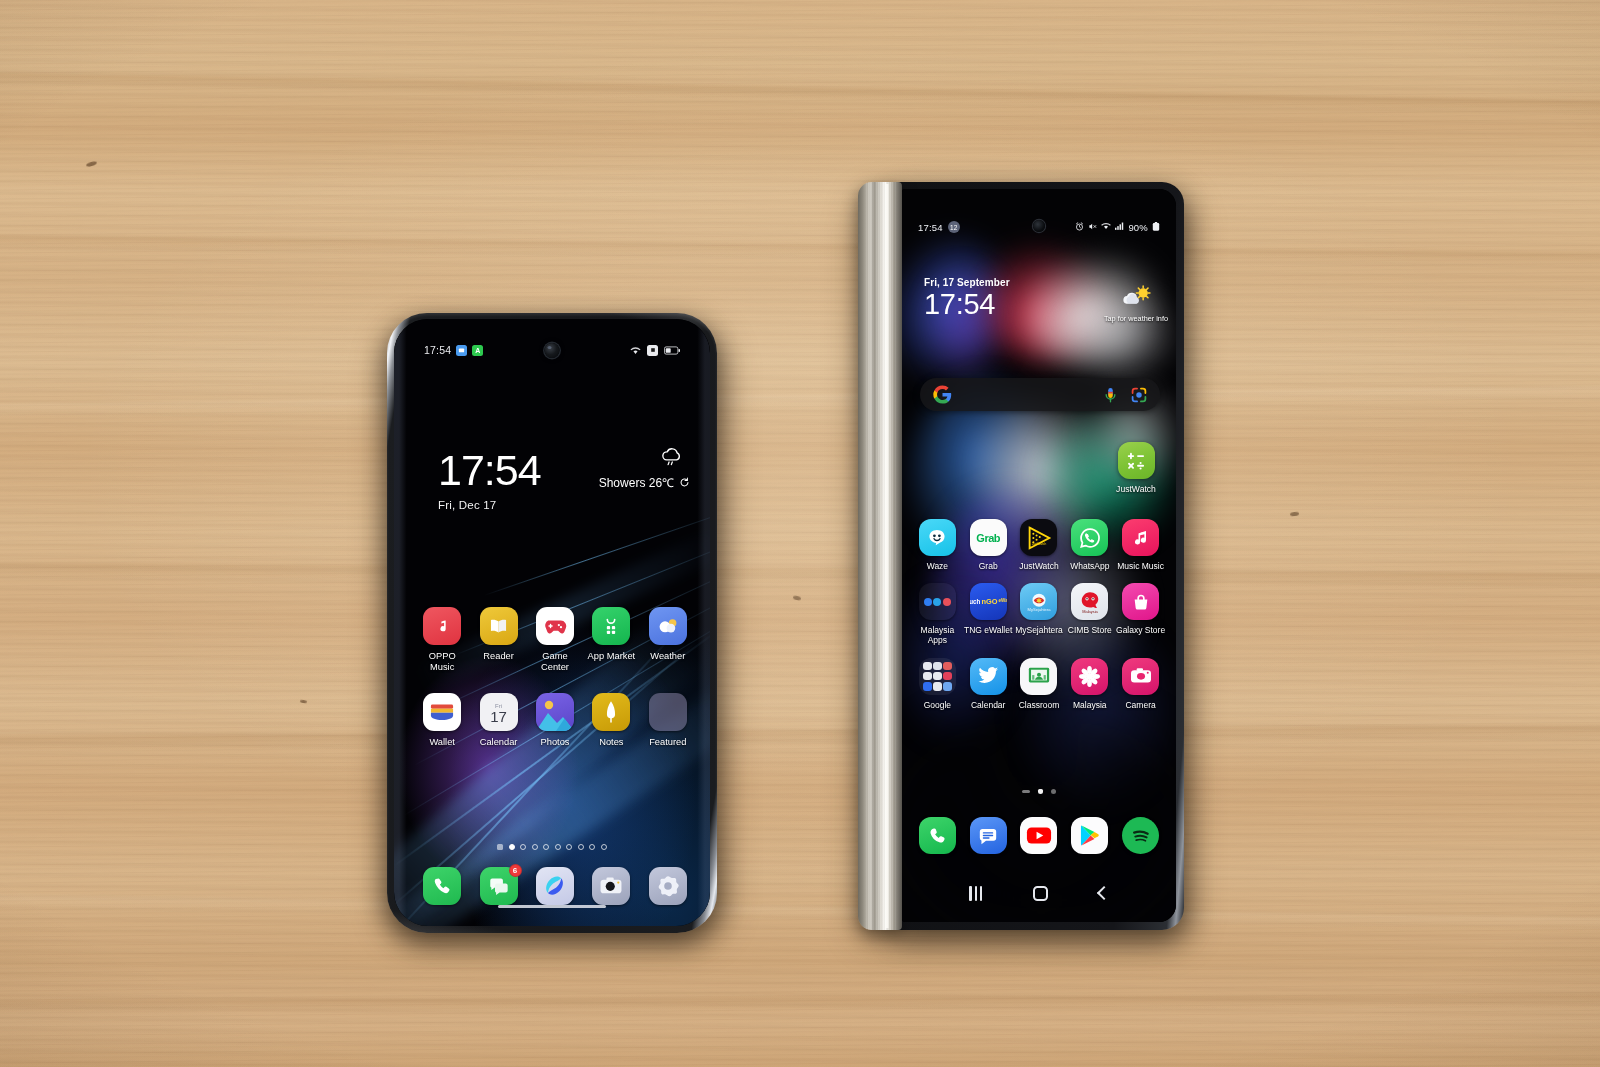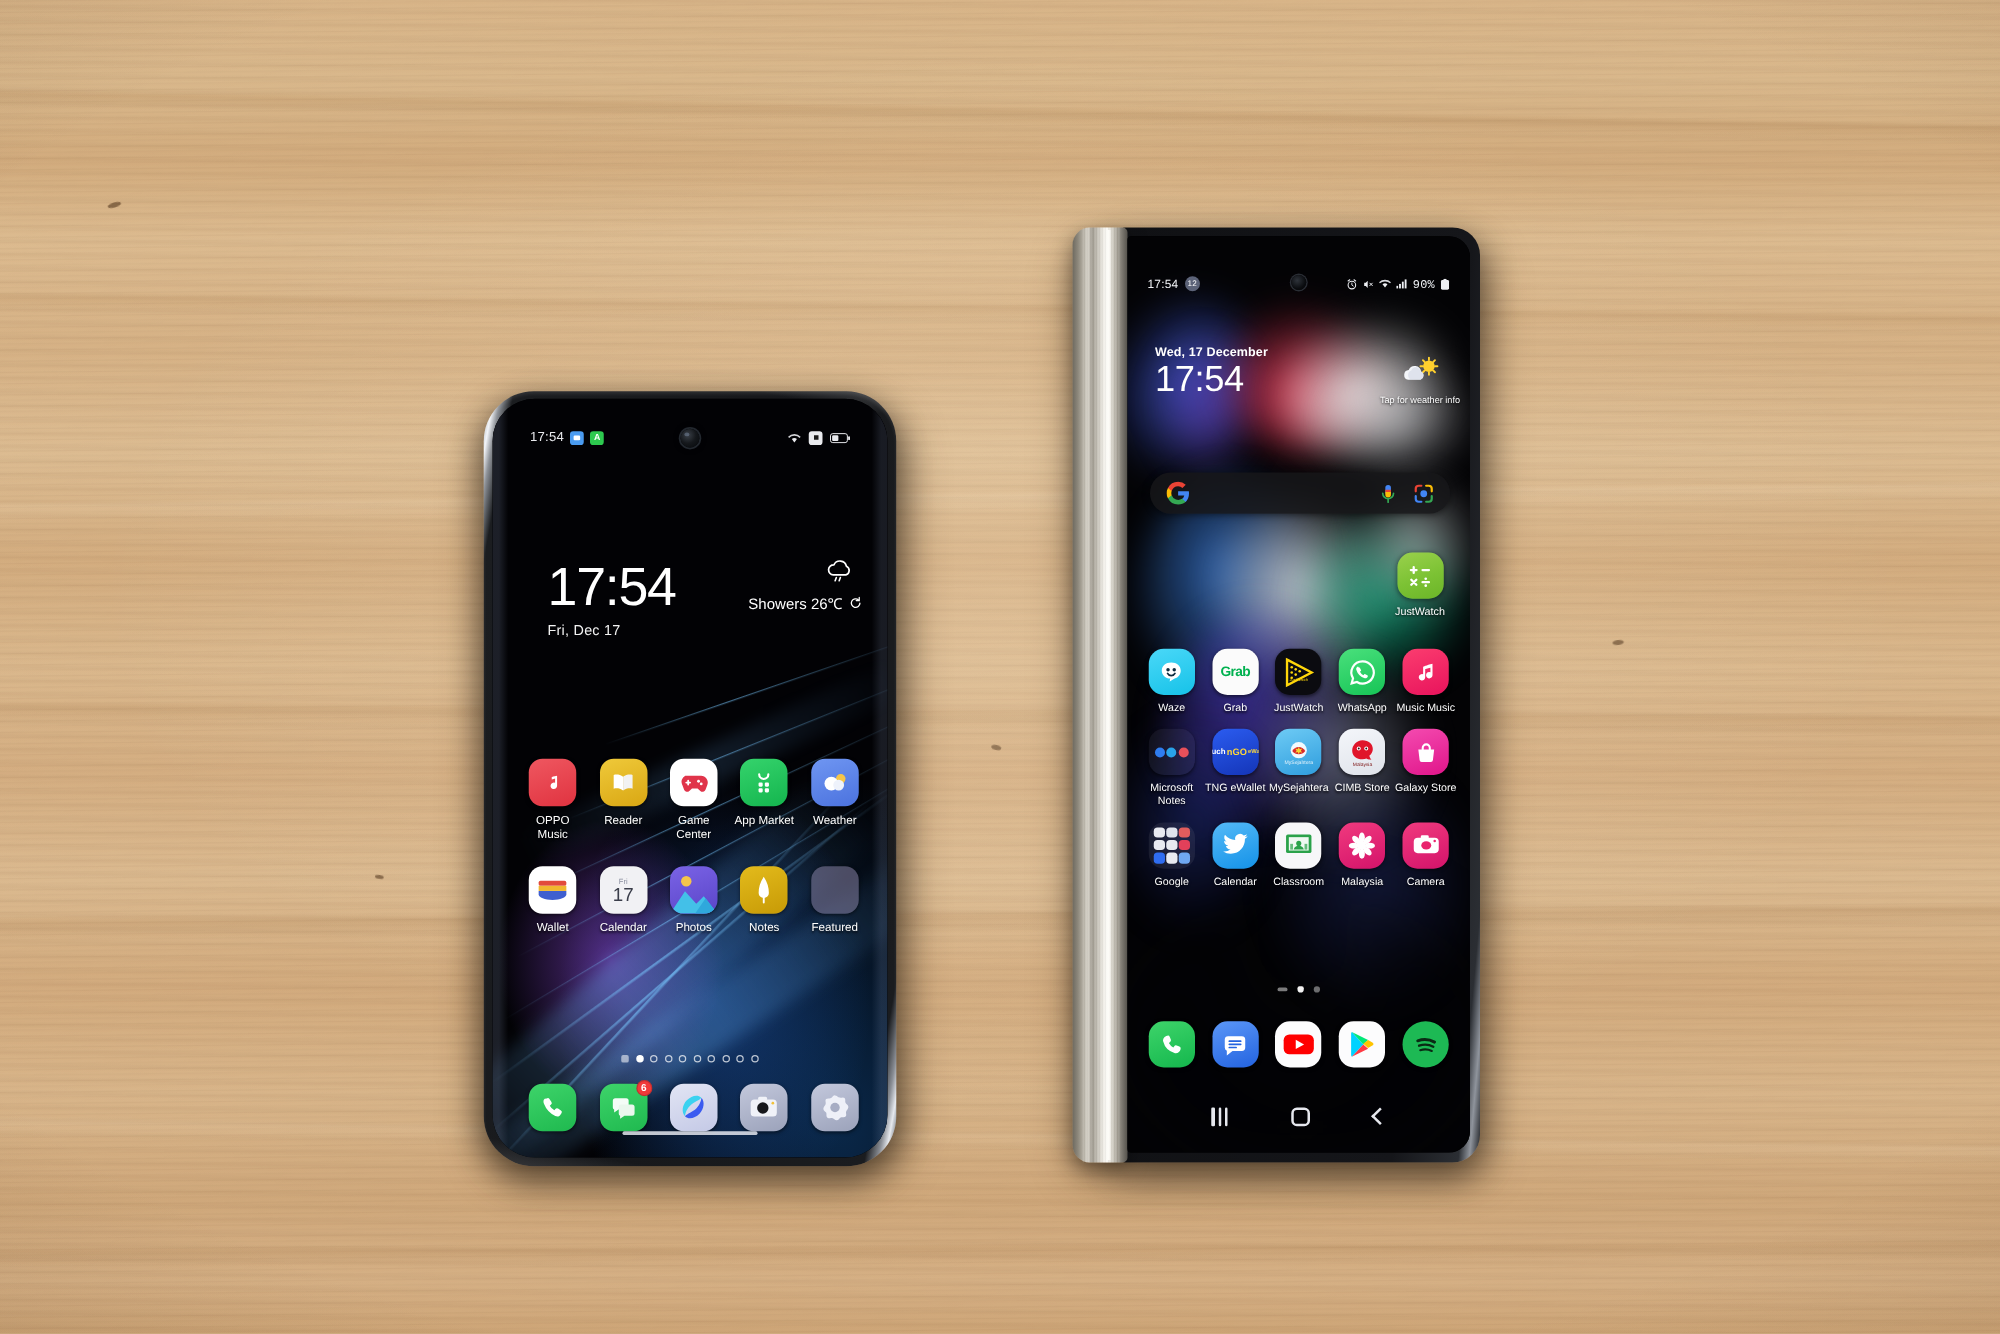--- a/index.html
+++ b/index.html
@@ -224,21 +224,21 @@
   }
   .sam-wall { position:absolute; inset:0; background:#030305; }
   .blob { position:absolute; border-radius:50%; filter:blur(13px); }
 
   .sam-status {
     position:absolute; left:0; right:0; top:30px; height:16px;
     display:flex; align-items:center; justify-content:space-between;
     padding:0 16px; color:#eef0f4; font-size:9.5px; letter-spacing:.2px;
   }
   .sam-status-left { display:flex; align-items:center; gap:5px; }
-  .sam-status-right { display:flex; align-items:center; gap:4px; font-size:9.5px;font-family:Liberation Mono, monospace; }
+  .sam-status-right { display:flex; gap:4px; font-size:9.5px; }
   .sam-punch {
     position:absolute; left:50%; top:31px; transform:translateX(-50%);
     width:12px; height:12px; border-radius:50%;
     background:radial-gradient(circle at 40% 36%, #2e333a, #0a0c0f 62%, #030405 100%);
     box-shadow:0 0 0 1.2px rgba(45,50,58,.9);
   }
 
   .sam-clock { position:absolute; left:22px; top:88px; color:#fff; }
   .sam-date { font-size:10px; font-weight:600; letter-spacing:.1px; }
   .sam-time { font-size:29px; font-weight:500; line-height:1.05; margin-top:1px; letter-spacing:-.3px; }
@@ -616,21 +616,21 @@
           <svg width="8" height="9" viewBox="0 0 12 14">
             <rect x="4" y="0" width="4" height="1.6" rx=".6" fill="#eef0f4"></rect>
             <rect x="1" y="1.6" width="10" height="12" rx="1.8" fill="#eef0f4"></rect>
           </svg>
         </div>
       </div>
 
       <div class="sam-punch"></div>
 
       <div class="sam-clock">
-        <div class="sam-date">Wed, 17 December</div>
+        <div class="sam-date">Fri, 17 September</div>
         <div class="sam-time">17:54</div>
       </div>
 
       <div class="sam-weather">
         <svg width="34" height="24" viewBox="0 0 38 26">
           <circle cx="27" cy="8.5" r="5.2" fill="#ffd02e"></circle>
           <g stroke="#ffd02e" stroke-width="1.7" stroke-linecap="round">
             <path d="M27 .8 v2.2 M27 14 v2.2 M19.4 8.5 h2.2 M32.4 8.5 h2.2 M21.6 3.1 l1.6 1.6 M30.8 12.3 l1.6 1.6 M32.4 3.1 l-1.6 1.6 M23.2 12.3 l-1.6 1.6"></path>
           </g>
           <path d="M8.4 20.6 a4.4 4.4 0 0 1 .5-8.7 A5.8 5.8 0 0 1 20 13.2 a4 4 0 0 1 -.5 7.4Z" fill="#f4f6fa"></path>
@@ -737,21 +737,21 @@
         </div>
 
         <div class="sam-app">
           <div class="sam-icon" style="background:rgba(255,255,255,.05)">
             <div style="display:flex;gap:1.5px;align-items:center">
               <span style="width:8px;height:8px;border-radius:50%;background:#2f7df0"></span>
               <span style="width:8px;height:8px;border-radius:50%;background:#29a3e8"></span>
               <span style="width:8px;height:8px;border-radius:50%;background:#e8505a"></span>
             </div>
           </div>
-          <div class="sam-label">Microsoft Notes</div>
+          <div class="sam-label">Malaysia Apps</div>
         </div>
 
         <div class="sam-app">
           <div class="sam-icon" style="background:linear-gradient(160deg,#2b5cf0,#1435b8);flex-direction:row;gap:1px">
             <span style="font-size:6.3px;font-weight:700;color:#fff;line-height:1">Touch</span>
             <span style="font-size:7.4px;font-weight:800;color:#ffd83a;line-height:1">nGO</span>
             <span style="font-size:4.6px;font-weight:600;color:#ffd83a;line-height:1">eWallet</span>
           </div>
           <div class="sam-label">TNG eWallet</div>
         </div>

